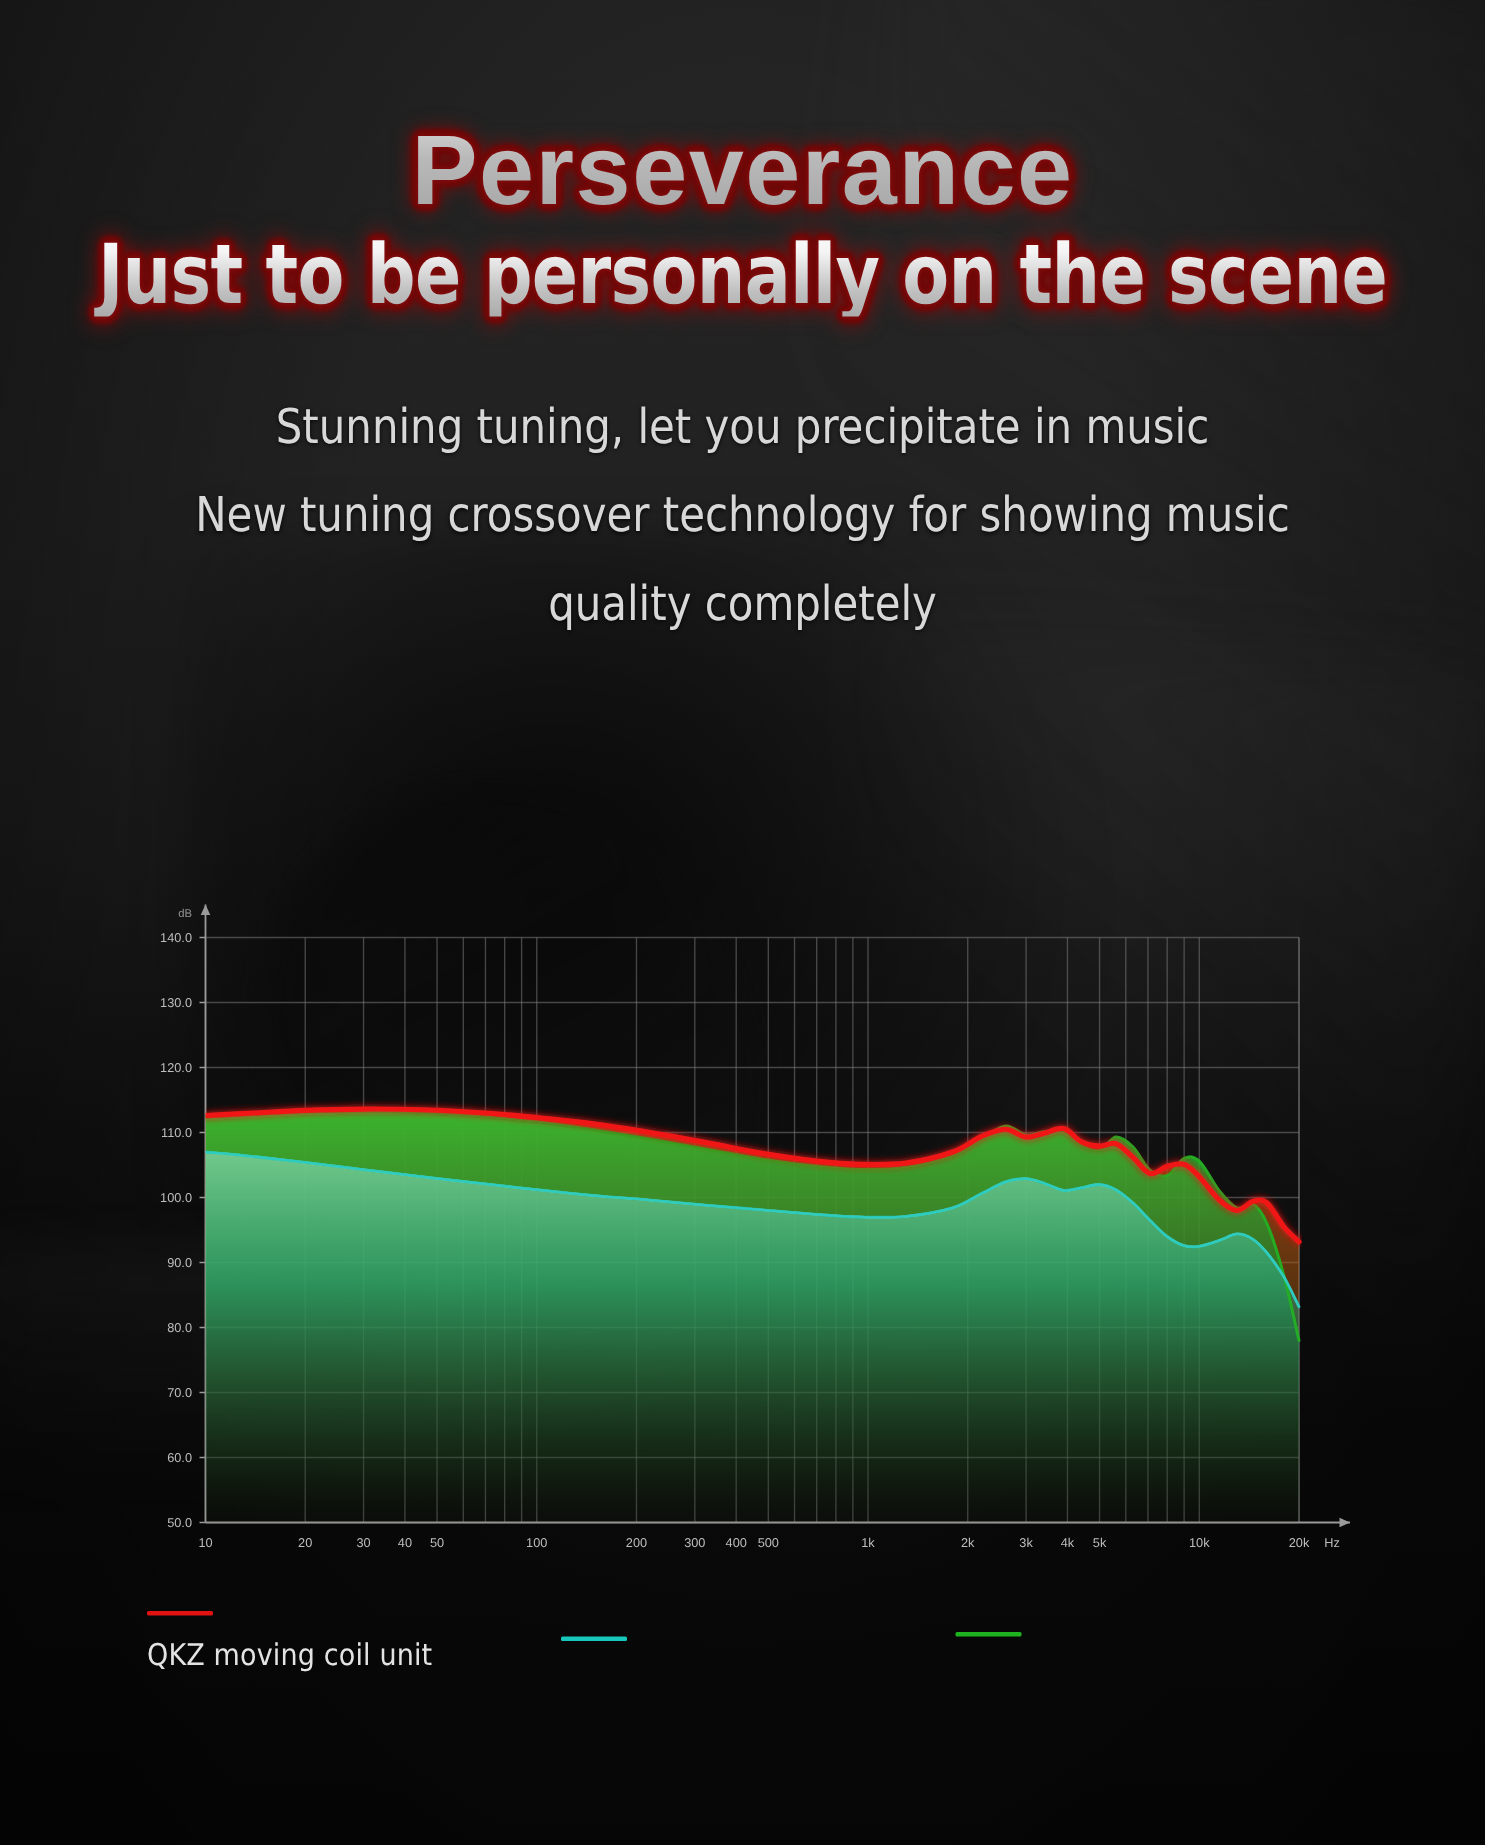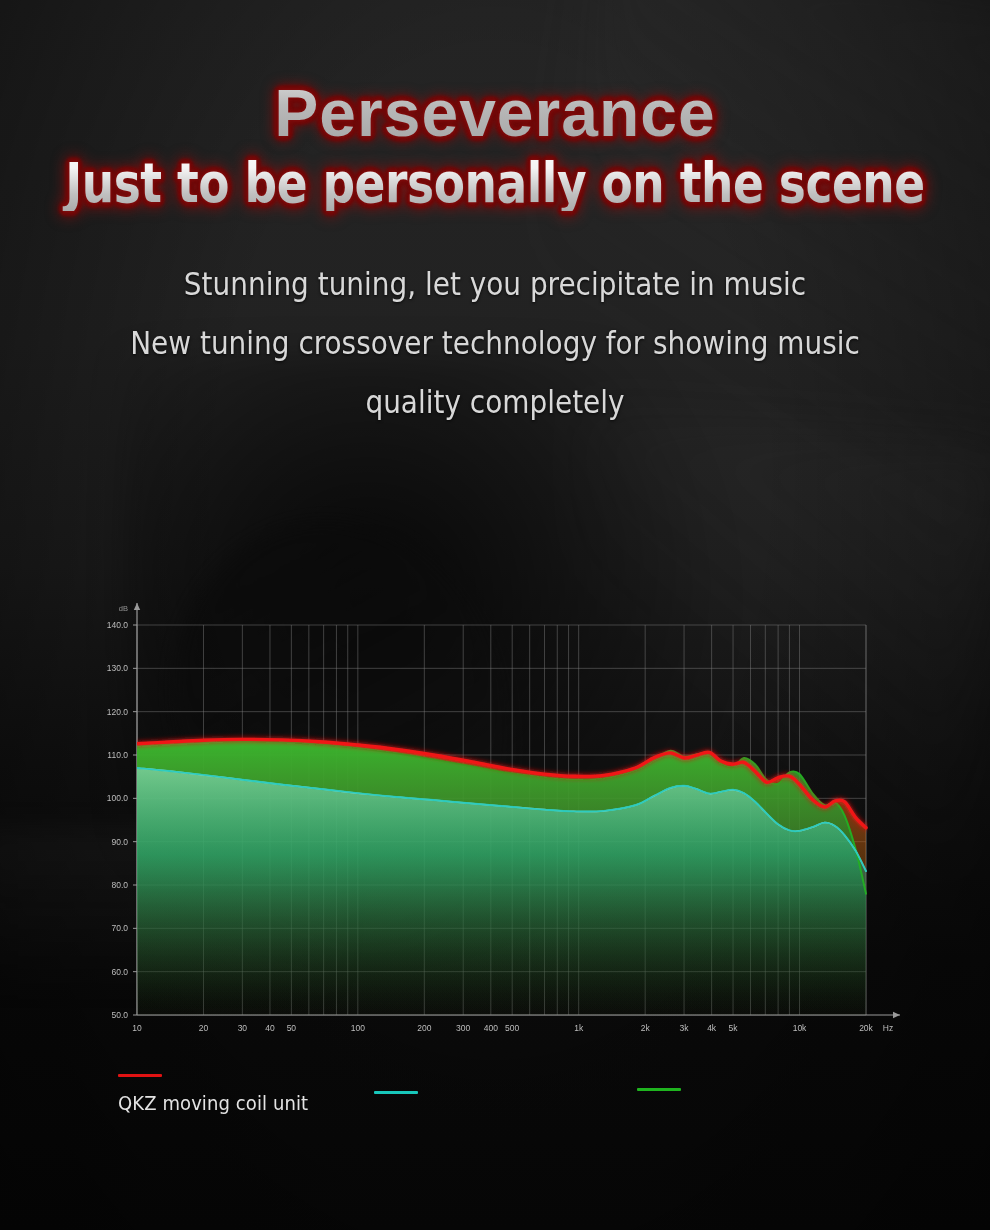--- a/index.html
+++ b/index.html
@@ -94,21 +94,21 @@
   .legend{
     position:absolute;left:0;top:1066px;width:990px;height:110px;
   }
   .legend-item{position:absolute;}
   .legend-swatch{display:block;width:44px;height:3px;border-radius:1px;margin-bottom:11px;}
   .legend-text{
     font-family:"Liberation Sans Narrow","DejaVu Sans Condensed","Liberation Sans",sans-serif;
     font-size:20px;line-height:30px;color:#e3e3e3;letter-spacing:.1px;
     white-space:pre-line;
   }
-  .li-0{left:118px;top:8px;}
+  .li-0{left:98px;top:8px;}
   .li-1{left:374px;top:25px;}
   .li-2{left:637px;top:22px;}
 </style>
 </head>
 <body>
 
 <div class="page">
 
   <div class="bg-base"></div>
   <div class="bg-shape-a"></div>

